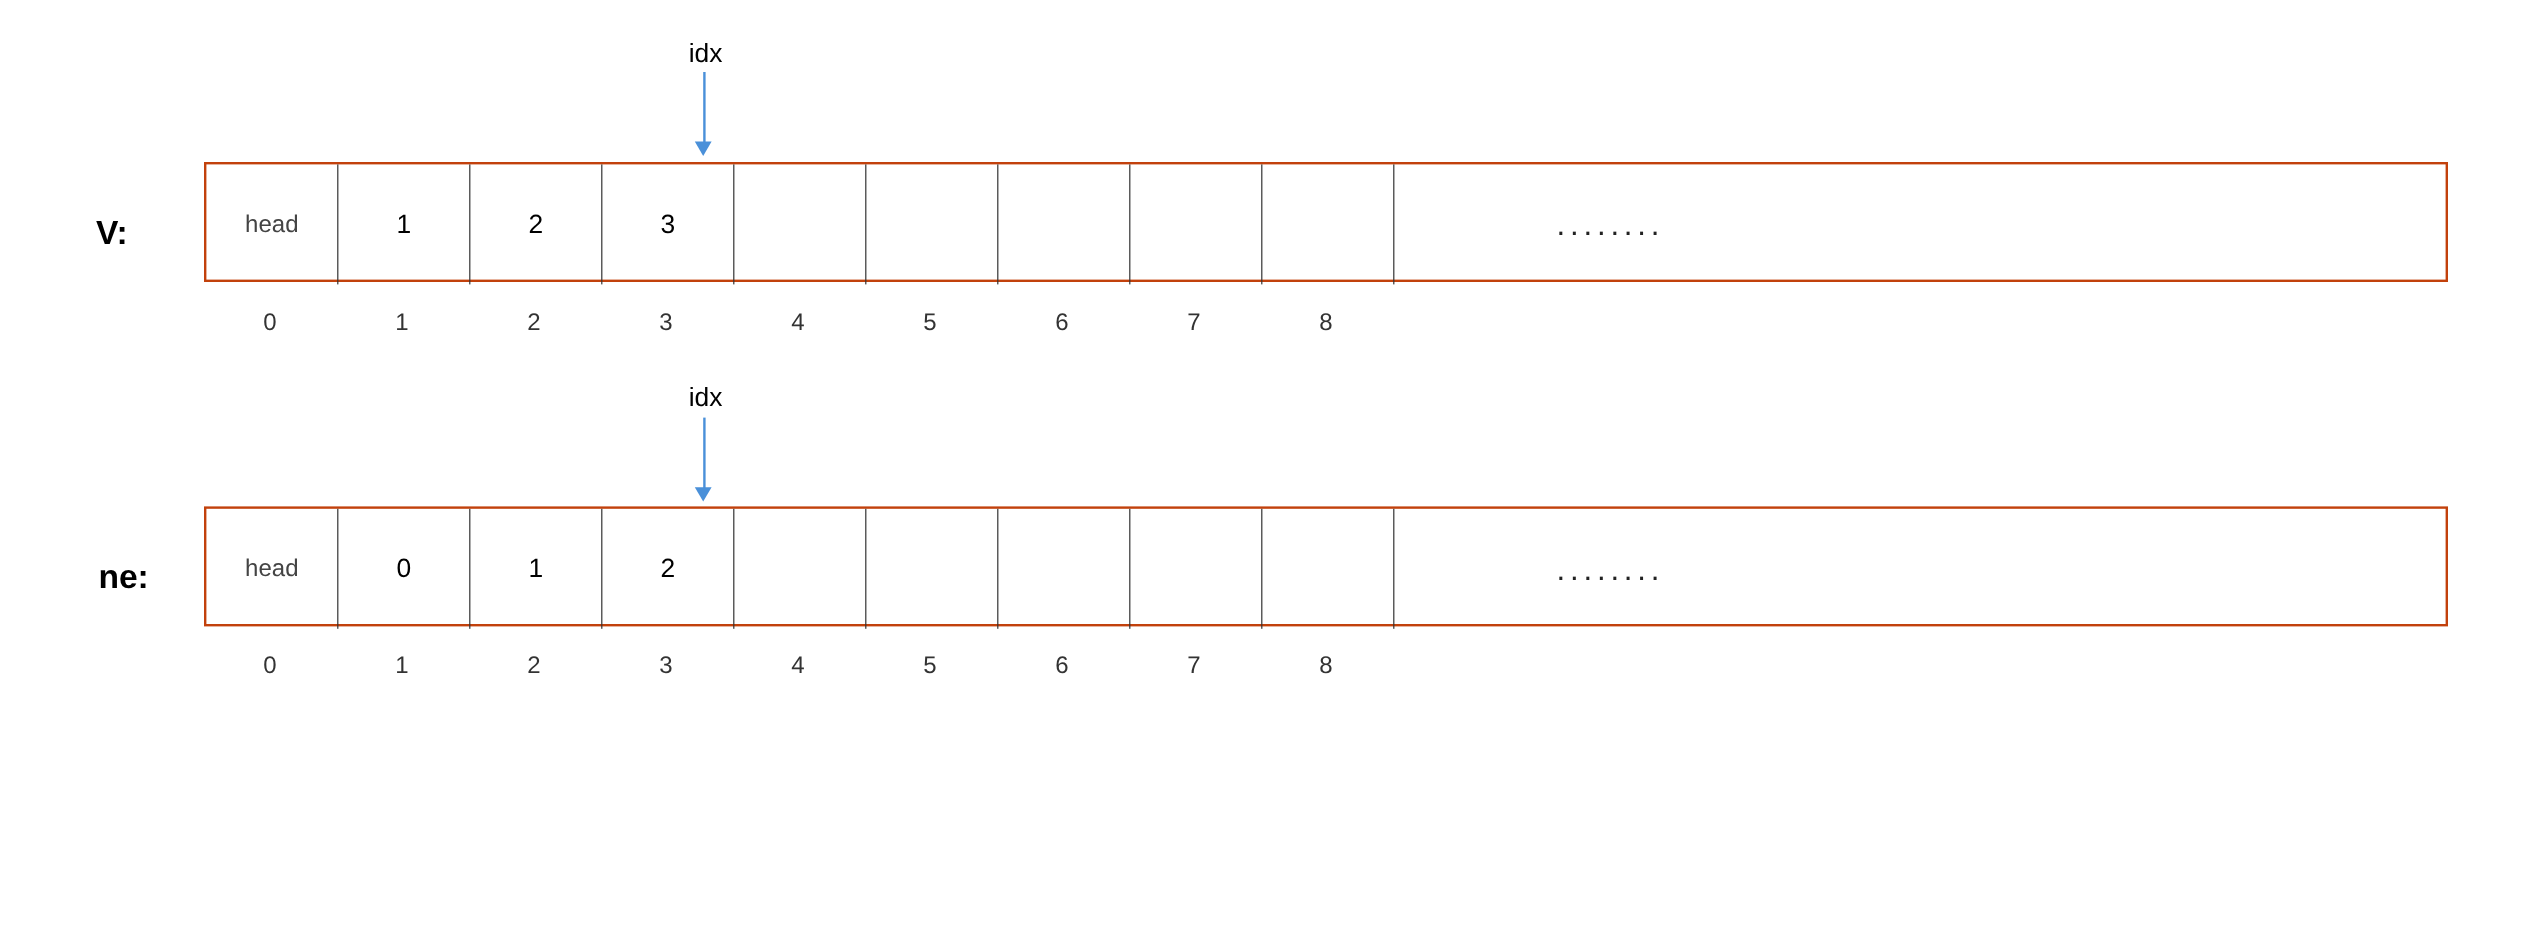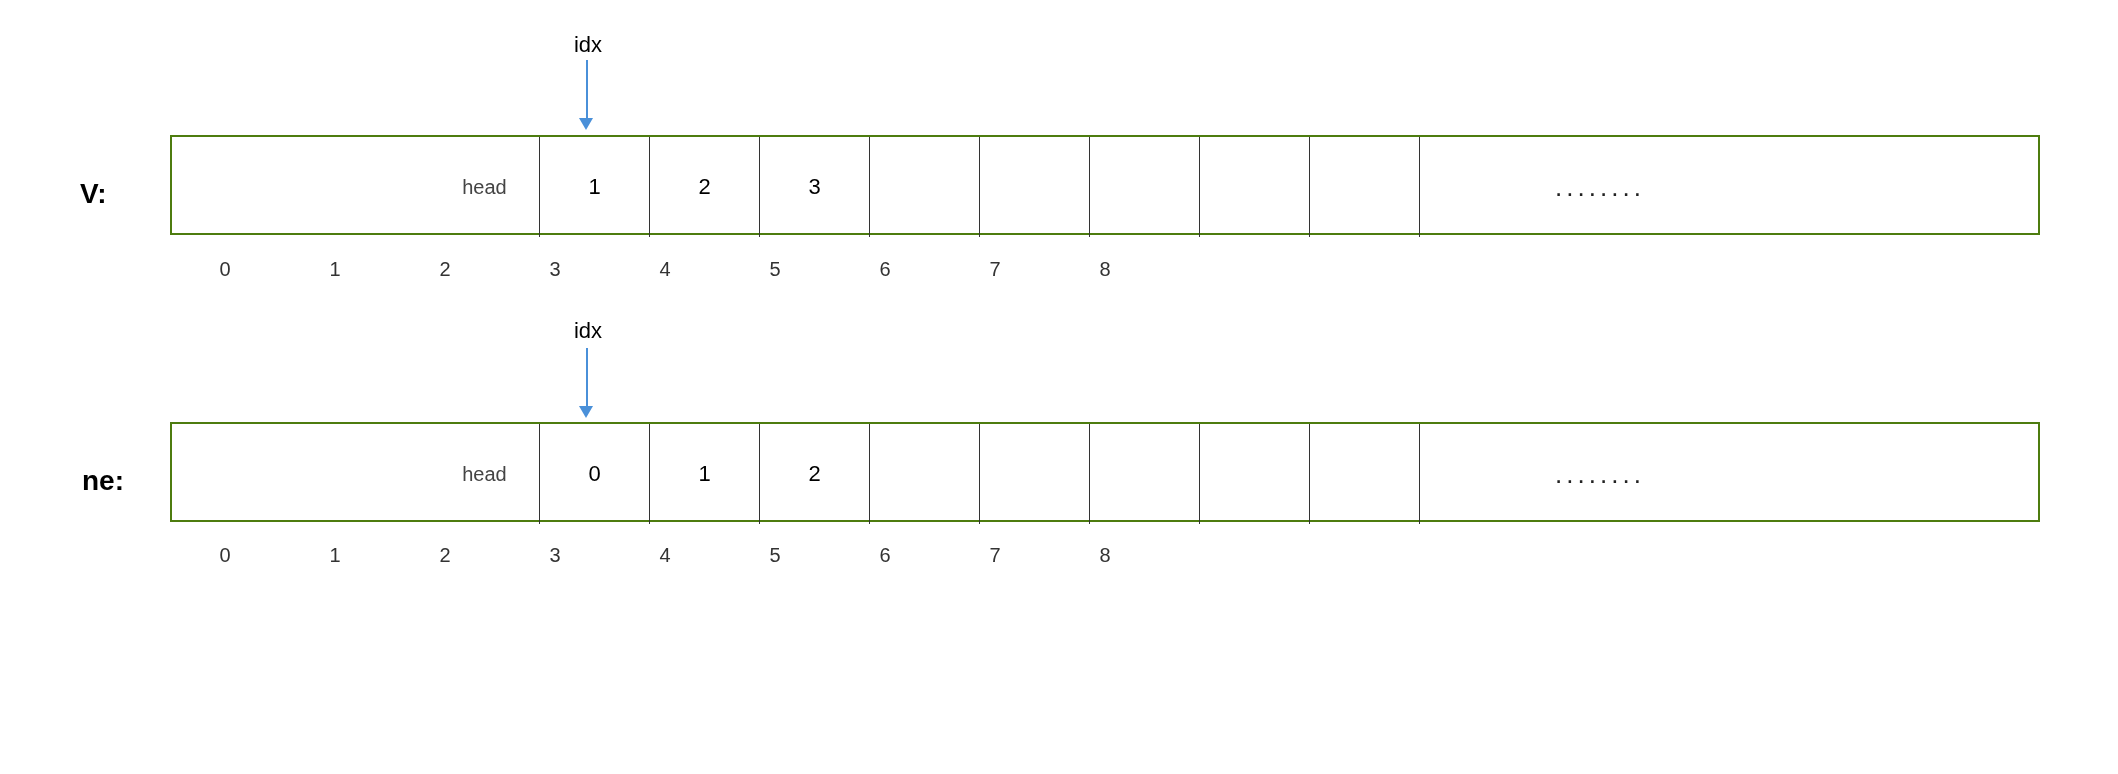--- a/index.html
+++ b/index.html
@@ -22,22 +22,21 @@
     .array-label {
       position: absolute;
       font-size: 28px;
       font-weight: bold;
       color: #000;
     }
 
     .array-row {
       position: absolute;
       display: flex;
-      border: 2px solid #4d7c0f;
-      justify-content: center;
+      border: 2px solid #c2410c;
     }
 
     .cell {
       width: 110px;
       height: 100px;
       border-right: 1.5px solid #333;
       display: flex;
       align-items: center;
       justify-content: center;
       font-size: 22px;

